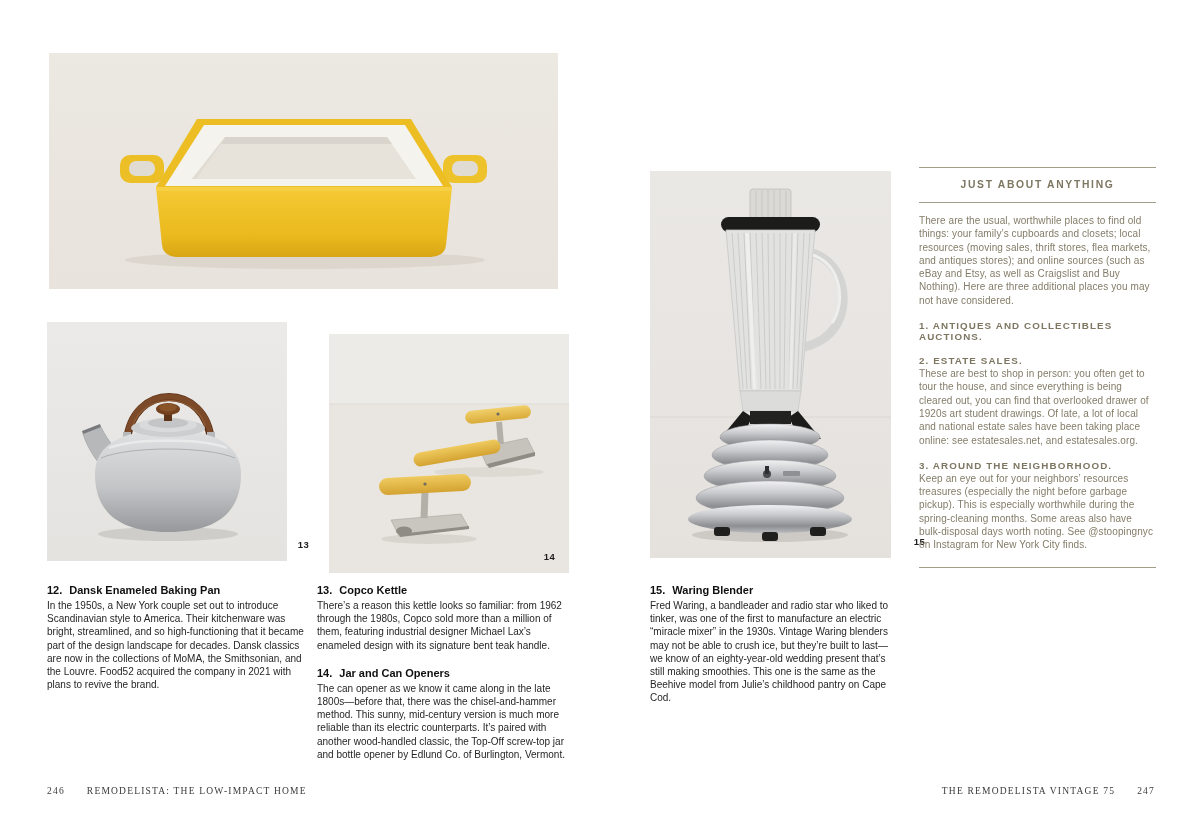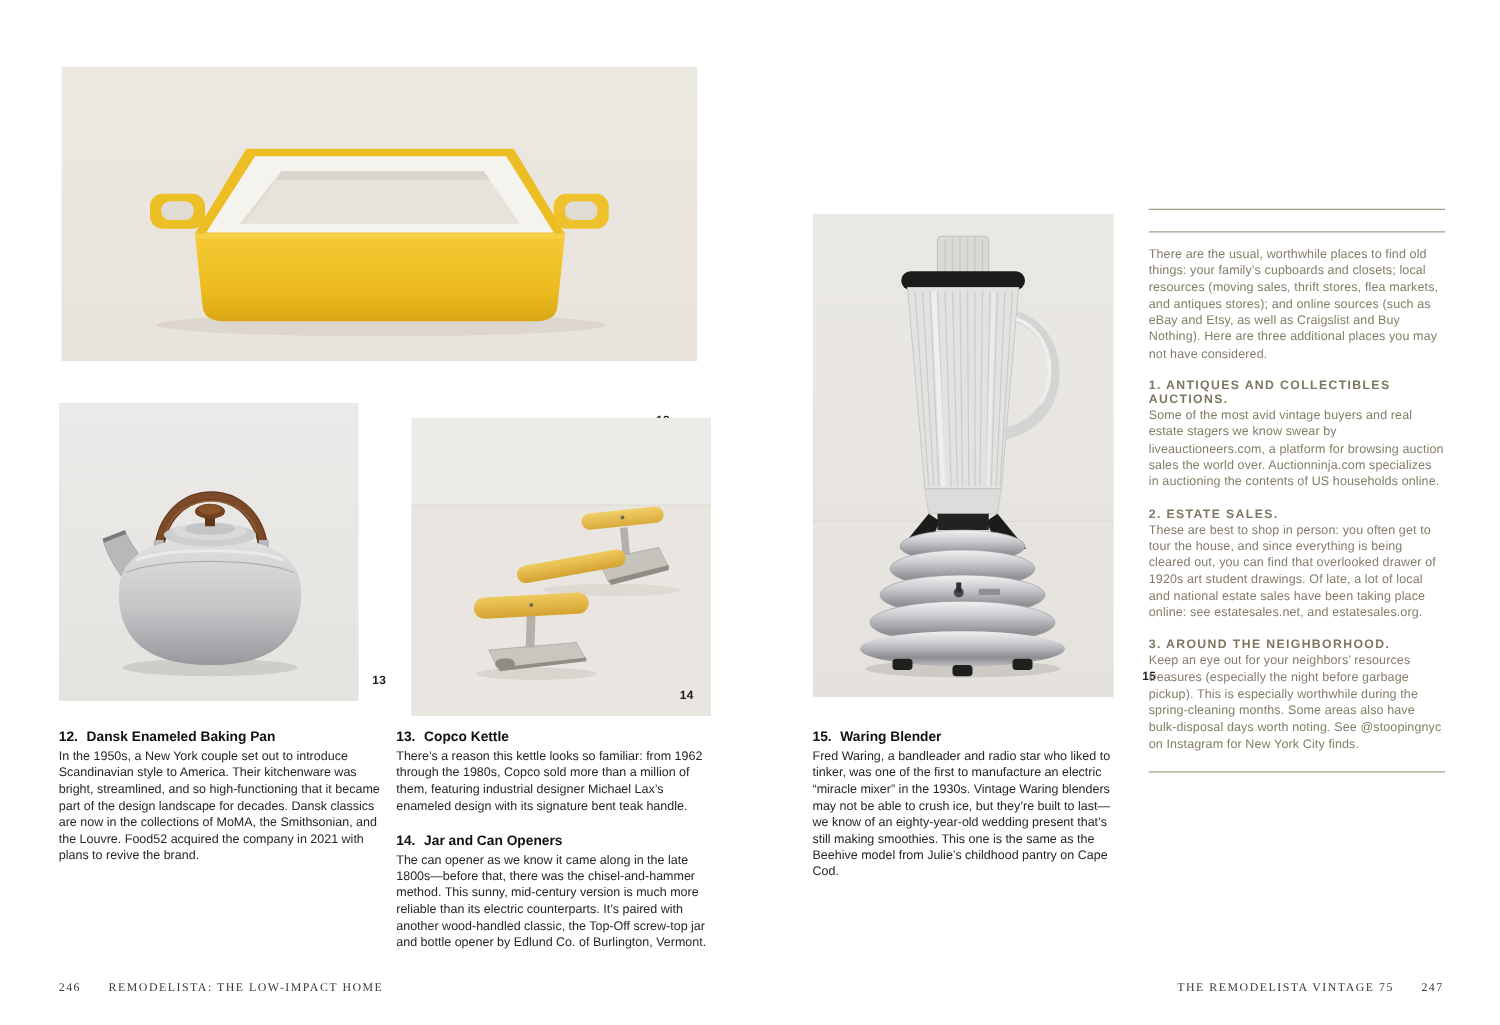--- a/index.html
+++ b/index.html
@@ -240,26 +240,26 @@
   <section class="caption cap-15">
     <h3 class="cap-h">
       <span class="num">15.</span><span>Waring Blender</span>
     </h3>
     <p class="cap-body">Fred Waring, a bandleader and radio star who liked to tinker, was one of the first to manufacture an electric “miracle mixer” in the 1930s. Vintage Waring blenders may not be able to crush ice, but they’re built to last—we know of an eighty-year-old wedding present that’s still making smoothies. This one is the same as the Beehive model from Julie’s childhood pantry on Cape Cod.</p>
   </section>
 
   <aside class="sidebar">
     <hr class="sb-rule">
     <div class="sb-title">
+      <div>JUST ABOUT ANYTHING</div>
     </div>
     <hr class="sb-rule">
     <p class="sb-intro">There are the usual, worthwhile places to find old things: your family’s cupboards and closets; local resources (moving sales, thrift stores, flea markets, and antiques stores); and online sources (such as eBay and Etsy, as well as Craigslist and Buy Nothing). Here are three additional places you may not have considered.</p>
 
     <h4 class="sb-h">1.  ANTIQUES AND COLLECTIBLES AUCTIONS.</h4>
-    <p class="sb-b">Some of the most avid vintage buyers and real estate stagers we know swear by liveauctioneers.com, a platform for browsing auction sales the world over. Auctionninja.com specializes in auctioning the contents of US households online.</p>
 
     <h4 class="sb-h">2.  ESTATE SALES.</h4>
     <p class="sb-b">These are best to shop in person: you often get to tour the house, and since everything is being cleared out, you can find that overlooked drawer of 1920s art student drawings. Of late, a lot of local and national estate sales have been taking place online: see estatesales.net, and estatesales.org.</p>
 
     <h4 class="sb-h">3.  AROUND THE NEIGHBORHOOD.</h4>
     <p class="sb-b">Keep an eye out for your neighbors’ resources treasures (especially the night before garbage pickup). This is especially worthwhile during the spring-cleaning months. Some areas also have bulk-disposal days worth noting. See @stoopingnyc on Instagram for New York City finds.</p>
 
     <hr class="sb-rule sb-bottom">
   </aside>
 

